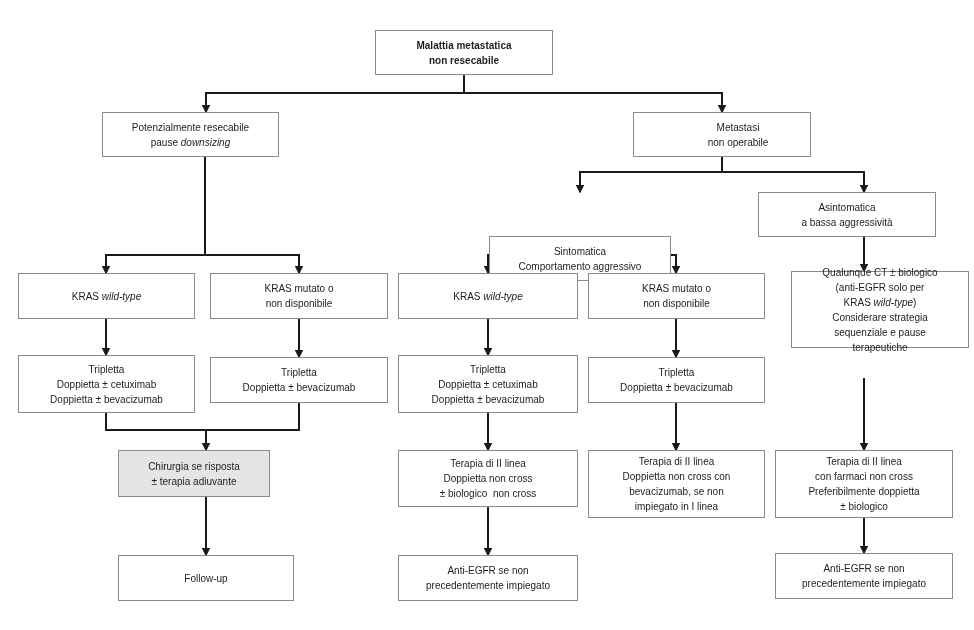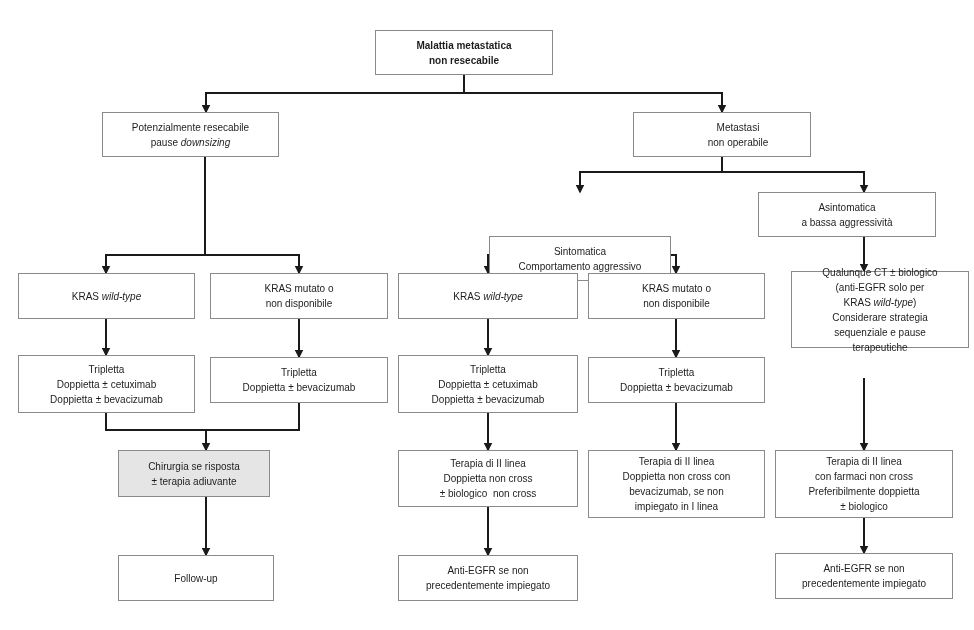--- a/index.html
+++ b/index.html
@@ -147,21 +147,21 @@
         <div class="line"><span>Doppietta non cross con</span></div>
         <div class="line"><span>bevacizumab, se non</span></div>
         <div class="line"><span>impiegato in I linea</span></div>
       </div>
       <div class="node" style="left: 775px; top: 450px; width: 178px; height: 68px; border-color: rgb(138, 138, 138); background: rgb(255, 255, 255); color: rgb(29, 29, 29);">
         <div class="line"><span>Terapia di II linea</span></div>
         <div class="line"><span>con farmaci non cross</span></div>
         <div class="line"><span>Preferibilmente doppietta</span></div>
         <div class="line"><span>± biologico</span></div>
       </div>
-      <div class="node" style="left: 118px; top: 555px; width: 156px; height: 46px; border-color: rgb(138, 138, 138); background: rgb(255, 255, 255); color: rgb(29, 29, 29); align-items: center;">
+      <div class="node" style="left: 118px; top: 555px; width: 176px; height: 46px; border-color: rgb(138, 138, 138); background: rgb(255, 255, 255); color: rgb(29, 29, 29); align-items: center;">
         <div class="line"><span>Follow-up</span></div>
       </div>
       <div class="node" style="left: 398px; top: 555px; width: 180px; height: 46px; border-color: rgb(138, 138, 138); background: rgb(255, 255, 255); color: rgb(29, 29, 29);">
         <div class="line"><span>Anti-EGFR se non</span></div>
         <div class="line"><span>precedentemente impiegato</span></div>
       </div>
       <div class="node" style="left: 775px; top: 553px; width: 178px; height: 46px; border-color: rgb(138, 138, 138); background: rgb(255, 255, 255); color: rgb(29, 29, 29);">
         <div class="line"><span>Anti-EGFR se non</span></div>
         <div class="line"><span>precedentemente impiegato</span></div>
       </div>

